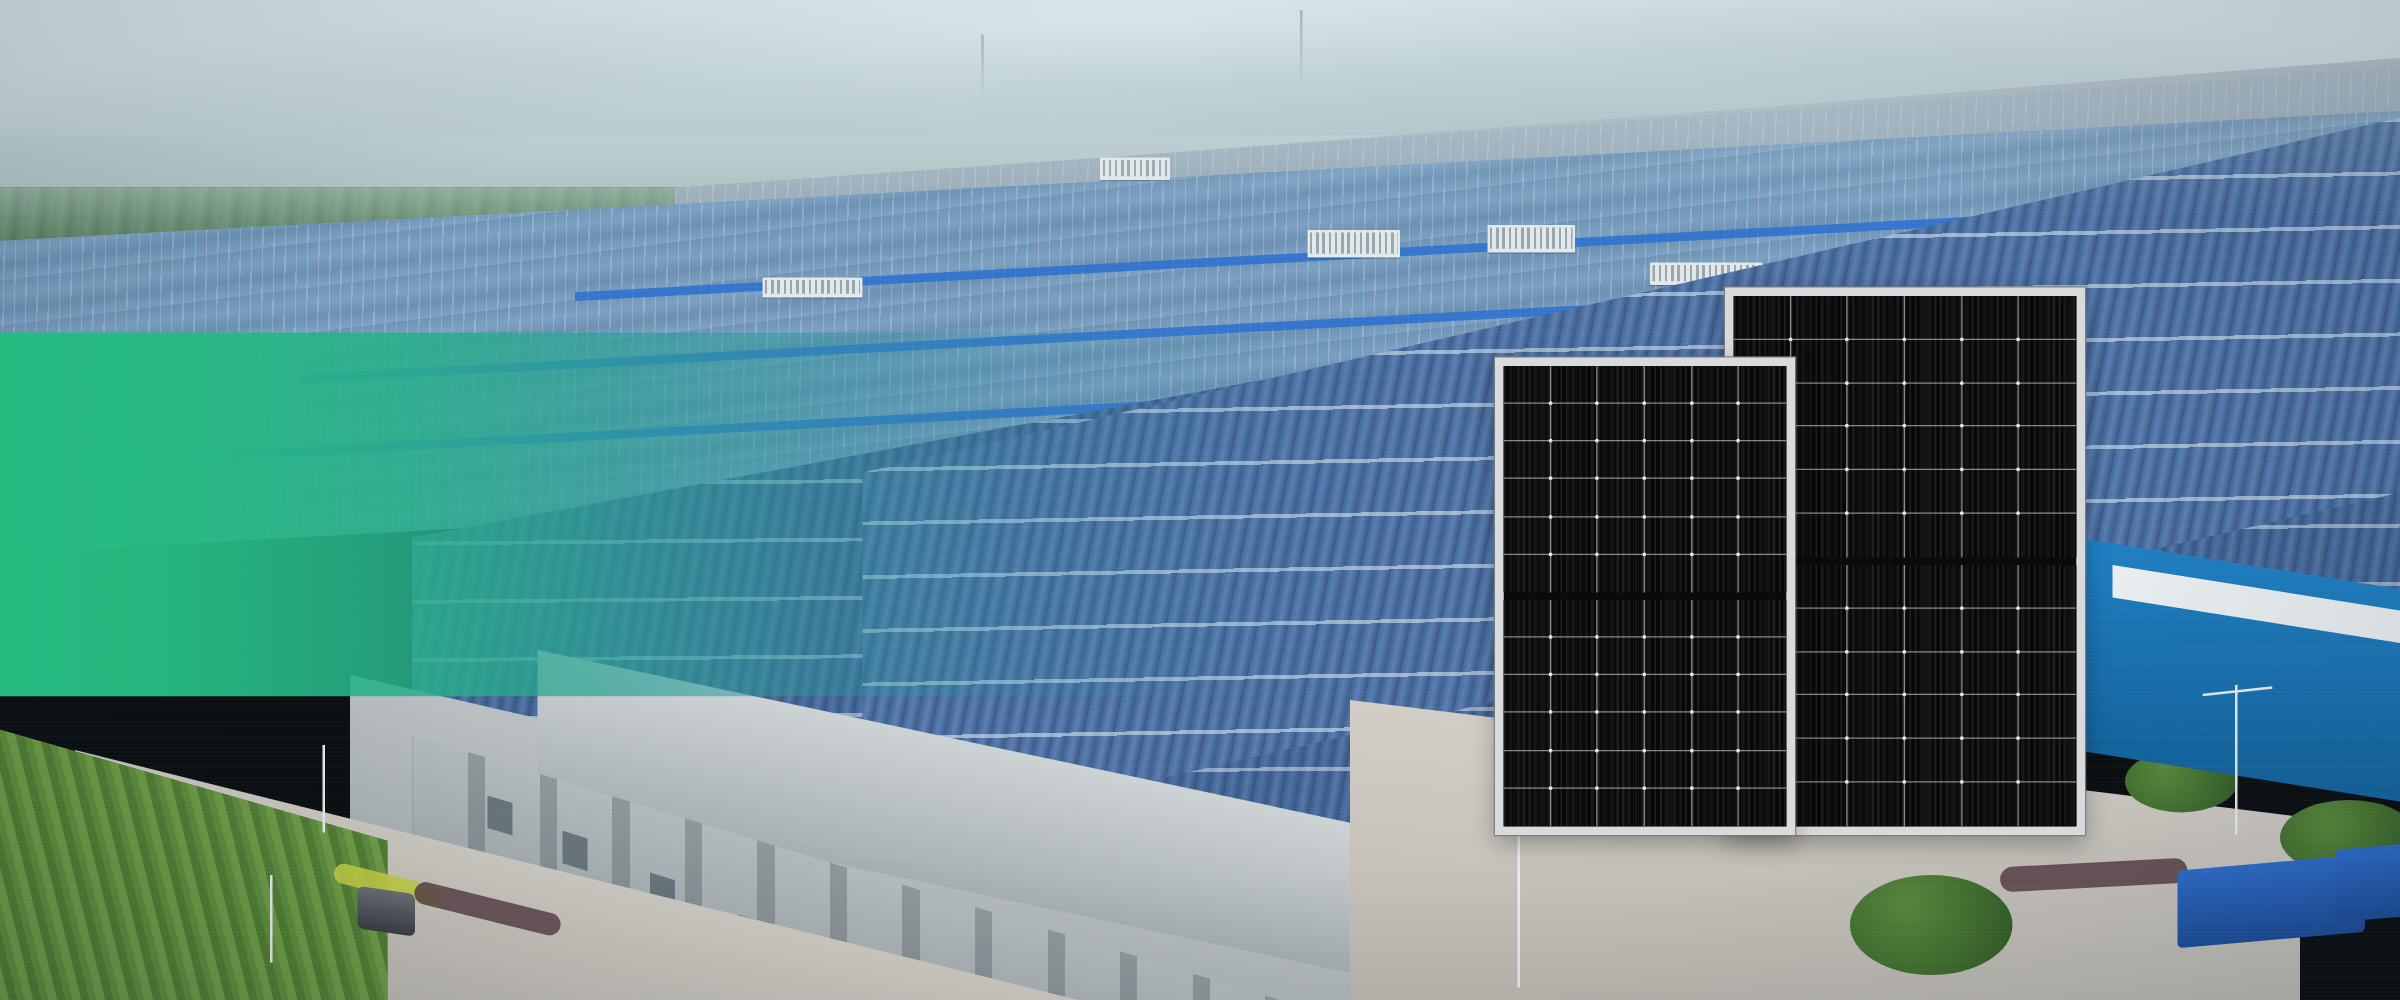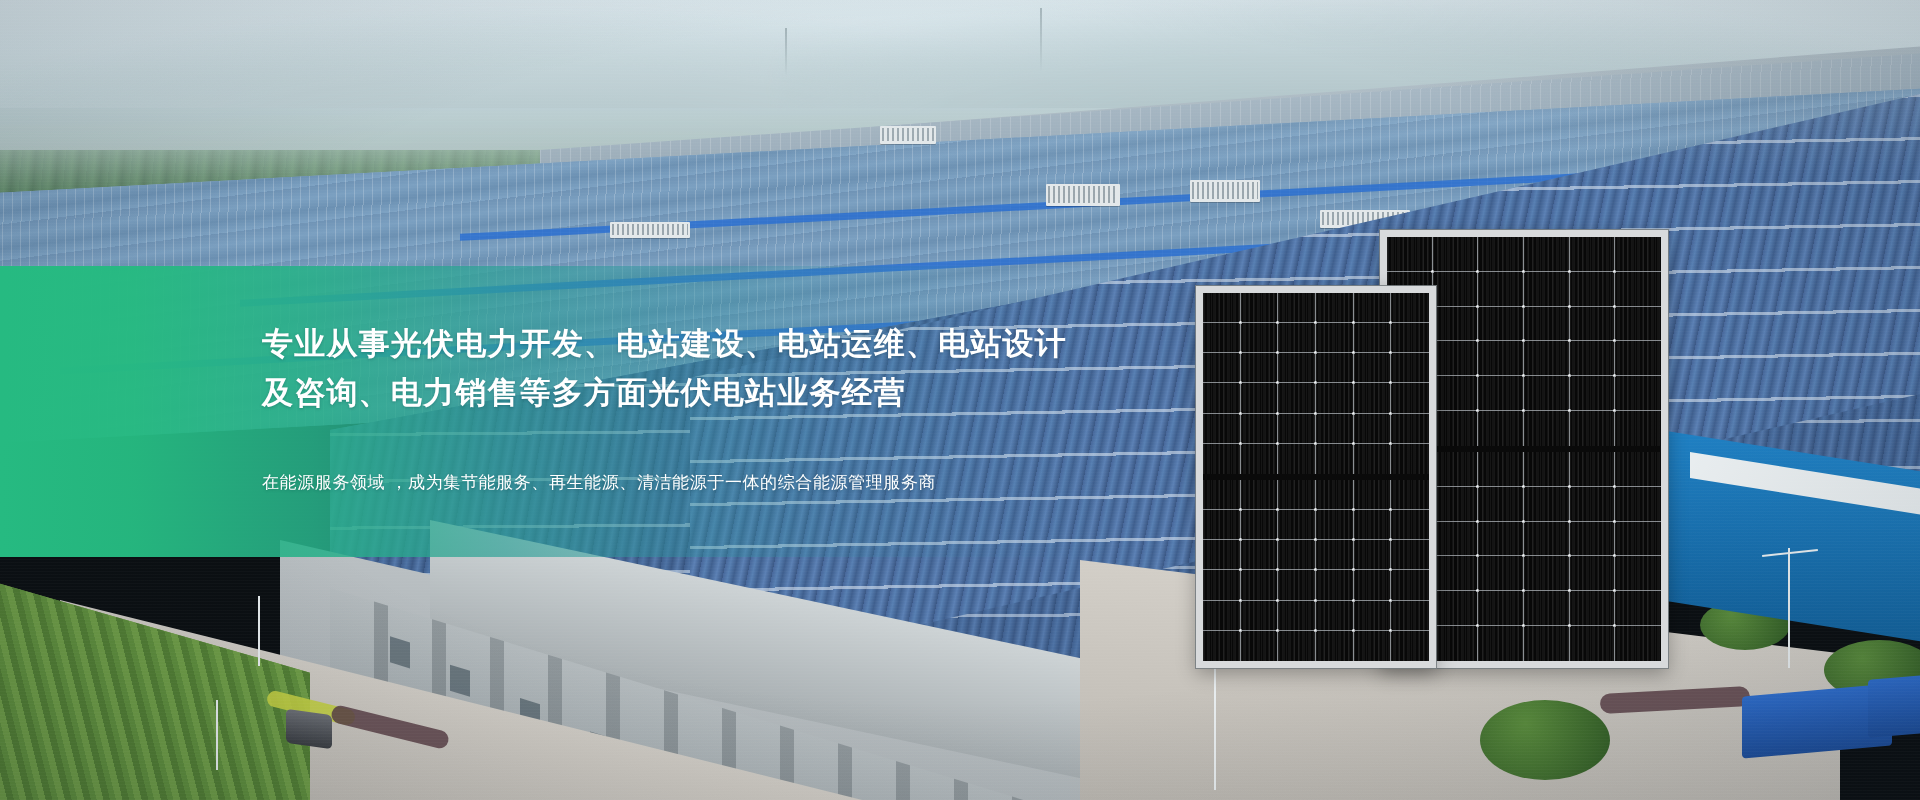--- a/index.html
+++ b/index.html
@@ -386,27 +386,20 @@
 
     <div class="van" style="left:286px;top:712px;width:46px;height:34px;transform:skewY(8deg);"></div>
 
     <div class="photo-tone"></div>
     <div class="photo-vig"></div>
     <div class="grain"></div>
   </div>
 
   <div class="green-band"></div>
 
-  <div class="hero">
-    <div class="hero-title">
-      <span>专业从事光伏电力开发、电站建设、电站运维、电站设计</span>
-      <span class="l2">及咨询、电力销售等多方面光伏电站业务经营</span>
-    </div>
-    <div class="hero-sub">在能源服务领域 ，成为集节能服务、再生能源、清洁能源于一体的综合能源管理服务商</div>
-  </div>
 
   <div class="panel panel-back">
     <div class="panel-inner">
       <div class="panel-half" id="bk-top" style="grid-template-columns: repeat(6, 1fr); grid-template-rows: repeat(6, 1fr);">
           <div class="cell">
             <span class="node"></span>
           </div>
           <div class="cell">
             <span class="node"></span>
           </div>

